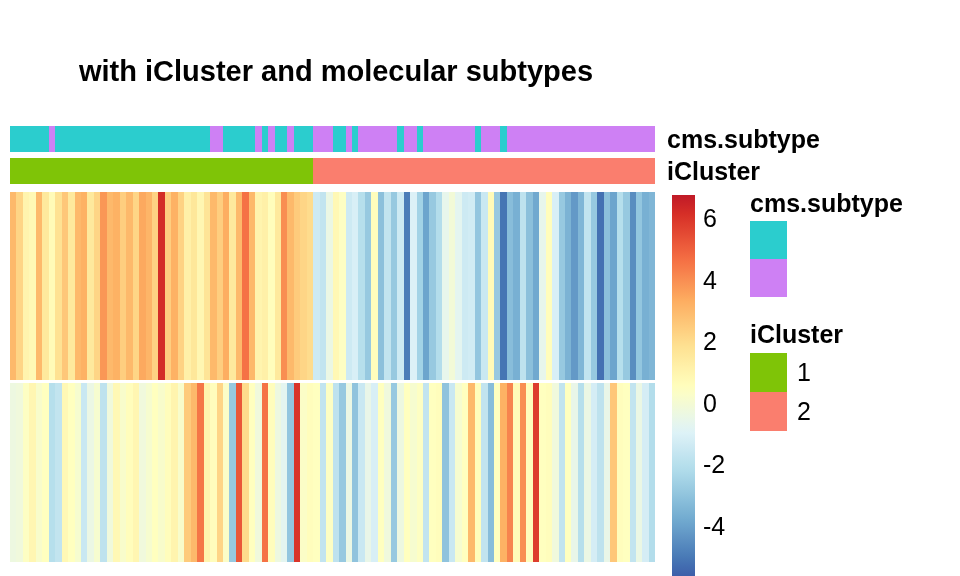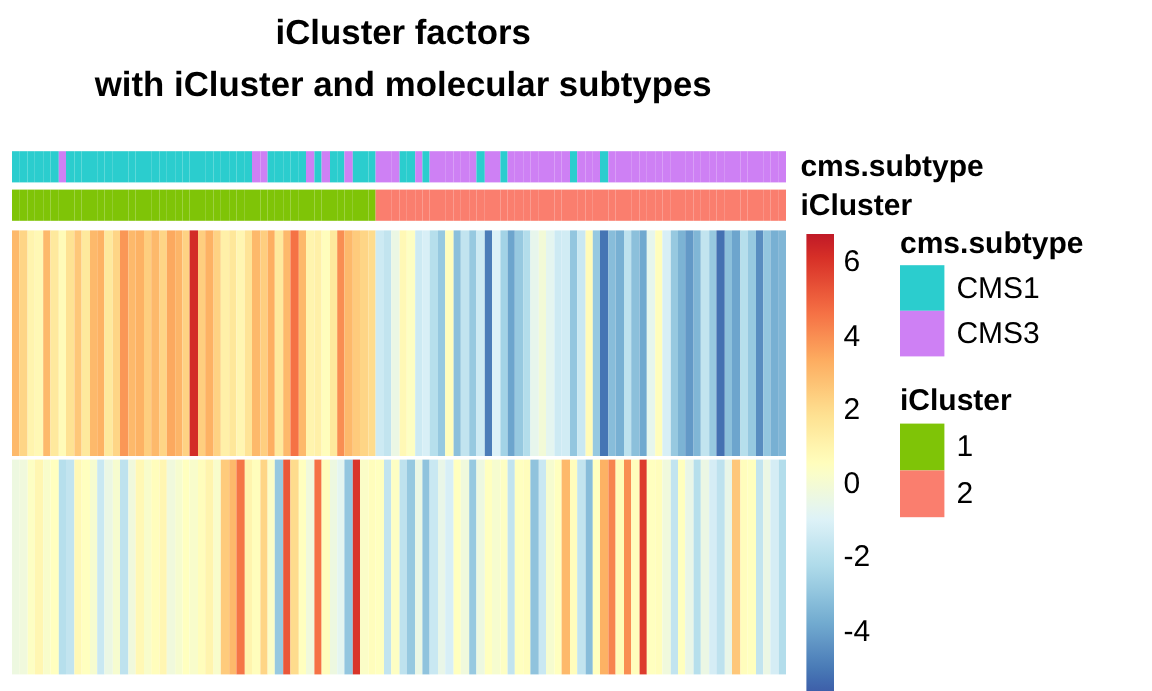--- a/index.html
+++ b/index.html
@@ -34,21 +34,20 @@
   #lb-cms1{top:221px;line-height:38px;}
   #lb-cms3{top:259px;line-height:38px;}
   #lb-c1{top:353px;line-height:39px;}
   #lb-c2{top:392px;line-height:39px;}
 </style>
 </head>
 <body>
 
 <div class="stage">
 
-  <div id="title1" class="abs title-line">iCluster factors</div>
   <div id="title2" class="abs title-line">with iCluster and molecular subtypes</div>
 
   <div id="cms-bar" class="abs bar">
       <div style="background: rgb(43, 205, 206);"></div>
       <div style="background: rgb(43, 205, 206);"></div>
       <div style="background: rgb(43, 205, 206);"></div>
       <div style="background: rgb(43, 205, 206);"></div>
       <div style="background: rgb(43, 205, 206);"></div>
       <div style="background: rgb(43, 205, 206);"></div>
       <div style="background: rgb(206, 128, 244);"></div>
@@ -455,23 +454,21 @@
       <div style="background: rgb(235, 247, 228);"></div>
       <div style="background: rgb(213, 237, 245);"></div>
       <div style="background: rgb(179, 221, 235);"></div>
     </div>
 
   <div id="colorbar" class="abs" style="background: linear-gradient(rgb(192, 26, 39) 0%, rgb(203, 36, 39) 2.5%, rgb(214, 47, 39) 5%, rgb(221, 60, 45) 7.5%, rgb(227, 73, 51) 10%, rgb(234, 87, 57) 12.5%, rgb(240, 100, 63) 15%, rgb(245, 114, 69) 17.5%, rgb(247, 128, 76) 20%, rgb(249, 143, 83) 22.5%, rgb(251, 157, 89) 25%, rgb(253, 172, 96) 27.5%, rgb(253, 183, 106) 30%, rgb(253, 194, 116) 32.5%, rgb(254, 205, 126) 35%, rgb(254, 216, 137) 37.5%, rgb(254, 226, 147) 40%, rgb(254, 233, 157) 42.5%, rgb(255, 240, 168) 45%, rgb(255, 247, 178) 47.5%, rgb(255, 253, 188) 50%, rgb(250, 253, 201) 52.5%, rgb(243, 250, 213) 55%, rgb(236, 248, 226) 57.5%, rgb(229, 245, 238) 60%, rgb(221, 242, 247) 62.5%, rgb(210, 236, 244) 65%, rgb(198, 230, 241) 67.5%, rgb(186, 225, 237) 70%, rgb(175, 219, 234) 72.5%, rgb(163, 210, 229) 75%, rgb(151, 201, 224) 77.5%, rgb(138, 191, 219) 80%, rgb(126, 181, 213) 82.5%, rgb(114, 171, 208) 85%, rgb(104, 159, 202) 87.5%, rgb(94, 146, 195) 90%, rgb(83, 134, 189) 92.5%, rgb(73, 122, 182) 95%, rgb(66, 108, 176) 97.5%, rgb(62, 95, 169) 100%);"></div>
   <div id="ticks"></div>
 
   <div id="leg-cms-title" class="abs legend-title">cms.subtype</div>
   <div id="sw-cms1" class="abs swatch" style="background: rgb(43, 205, 206);"></div>
-  <div id="lb-cms1" class="abs leg-label">CMS1</div>
   <div id="sw-cms3" class="abs swatch" style="background: rgb(206, 128, 244);"></div>
-  <div id="lb-cms3" class="abs leg-label">CMS3</div>
 
   <div id="leg-clu-title" class="abs legend-title">iCluster</div>
   <div id="sw-c1" class="abs swatch" style="background: rgb(127, 196, 7);"></div>
   <div id="lb-c1" class="abs leg-label">1</div>
   <div id="sw-c2" class="abs swatch" style="background: rgb(250, 126, 110);"></div>
   <div id="lb-c2" class="abs leg-label">2</div>
 
 <div class="abs tick" style="top: 203px;">6</div>
     <div class="abs tick" style="top: 265px;">4</div>
     <div class="abs tick" style="top: 326px;">2</div>

